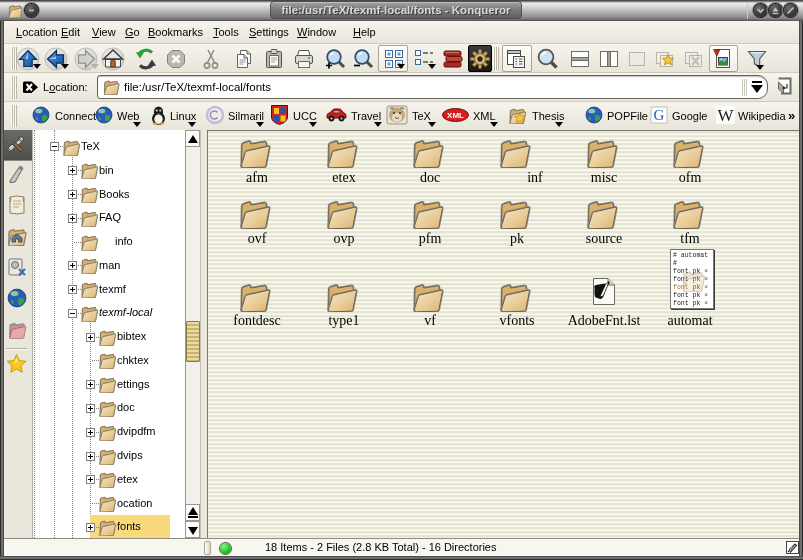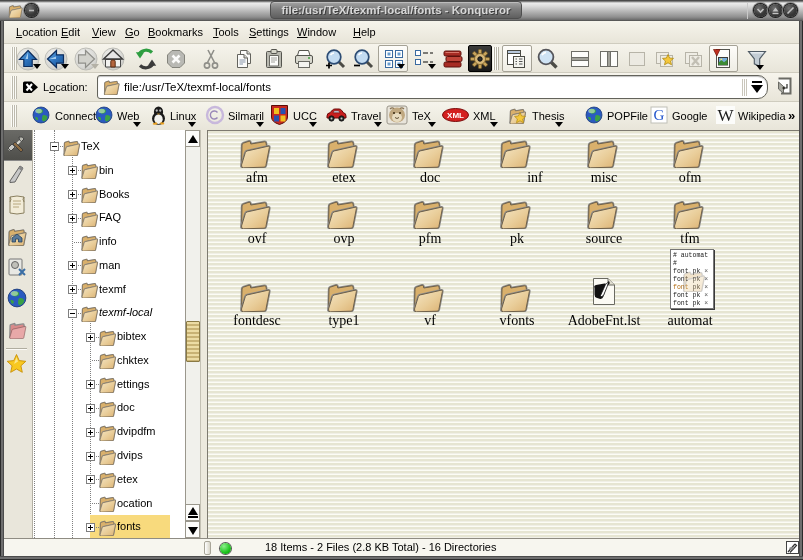--- a/index.html
+++ b/index.html
@@ -440,21 +440,21 @@
         </svg></div>
 <div class="trow" style="left:66px;top:81px;">FAQ</div>
 <div class="exp plus" style="left:35px;top:84px">
         <i></i>
         <b></b>
       </div>
 <div class="hline" style="left:41px;top:112px;width:7px"></div>
 <div class="abs" style="left:46px;top:103px;width:20px;height:18px"><svg width="20" height="18" viewBox="0 0 34 33">
           <use href="#fold"></use>
         </svg></div>
-<div class="trow" style="left:66px;top:105px;">info</div>
+<div class="trow" style="left:66px;top:105px;padding-left:16px;">info</div>
 <div class="hline" style="left:41px;top:135px;width:7px"></div>
 <div class="abs" style="left:46px;top:126px;width:20px;height:18px"><svg width="20" height="18" viewBox="0 0 34 33">
           <use href="#fold"></use>
         </svg></div>
 <div class="trow" style="left:66px;top:129px;">man</div>
 <div class="exp plus" style="left:35px;top:131px">
         <i></i>
         <b></b>
       </div>
 <div class="hline" style="left:41px;top:159px;width:7px"></div>

